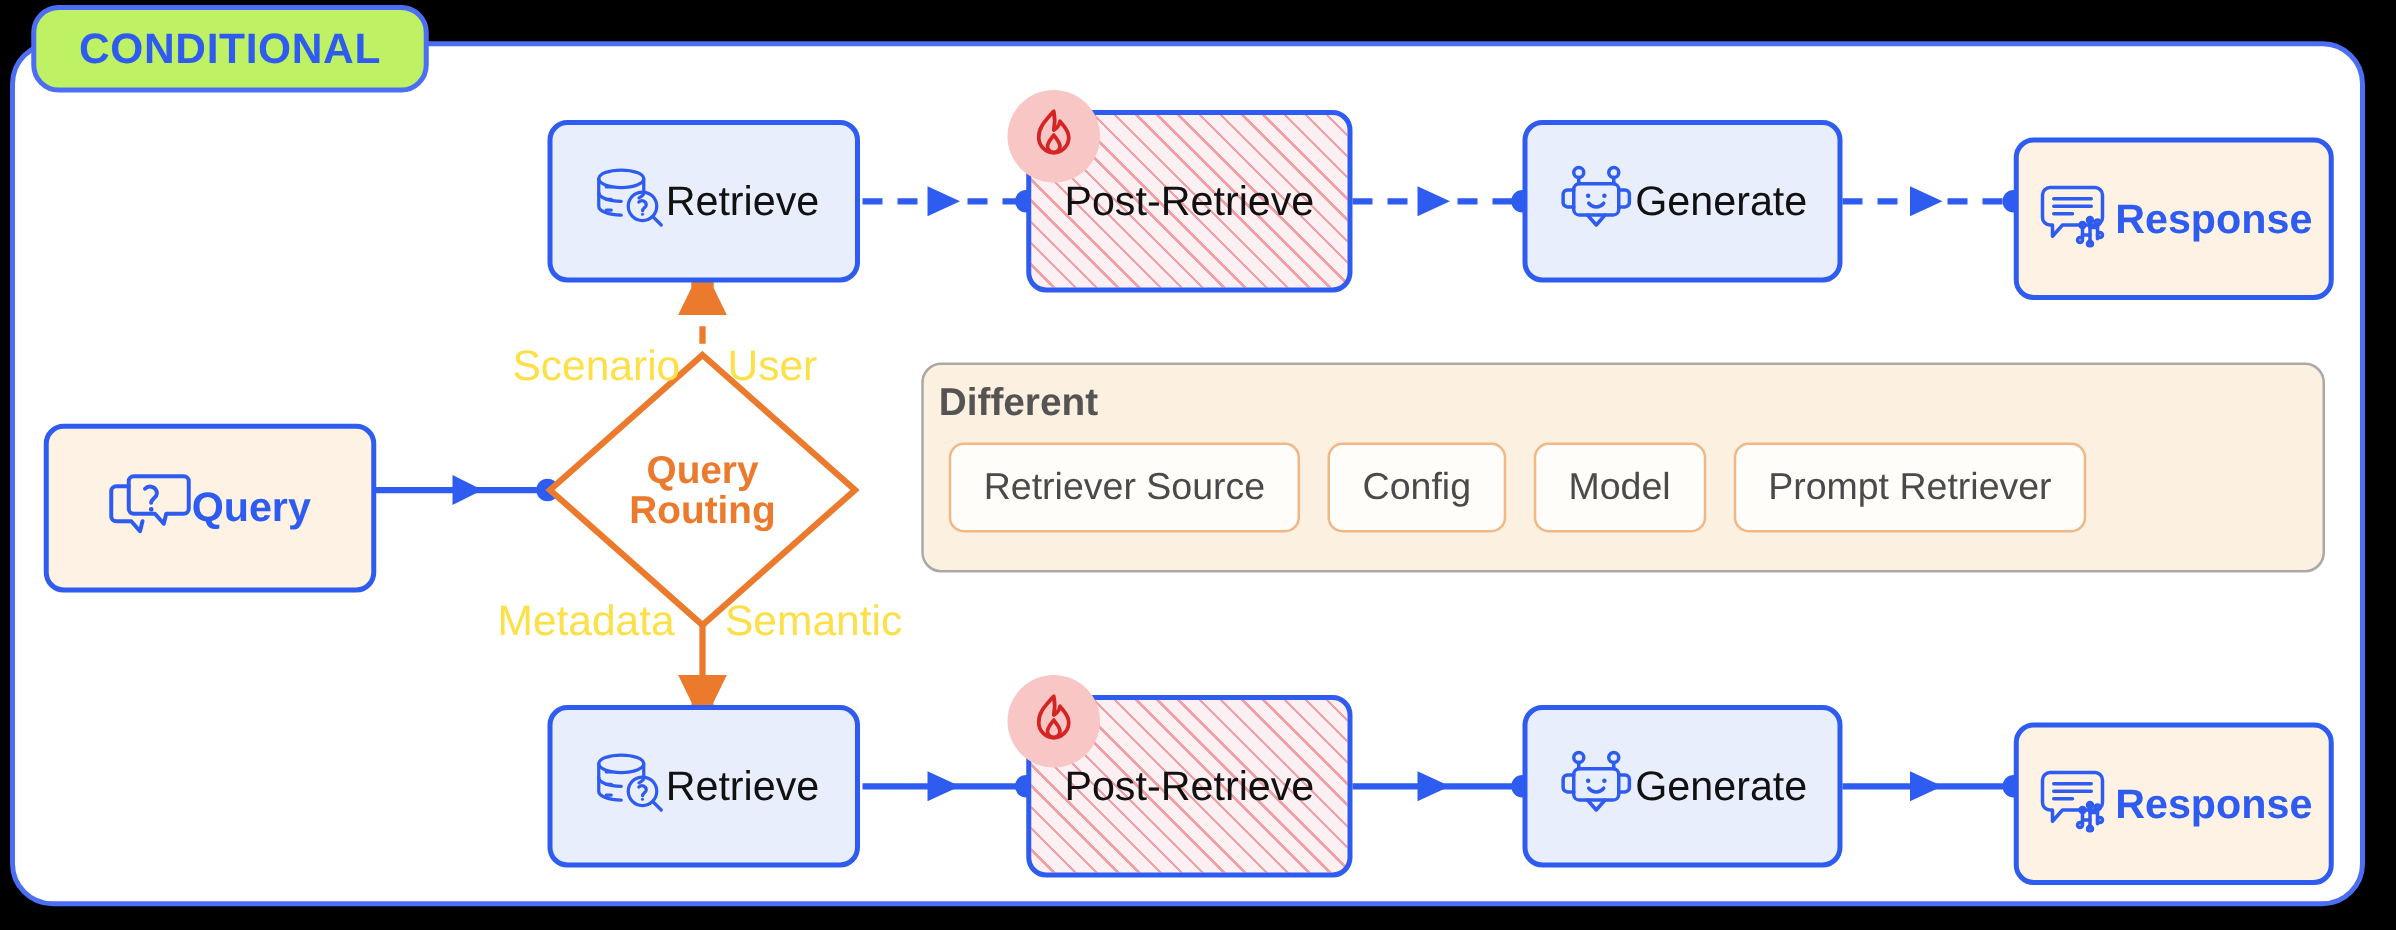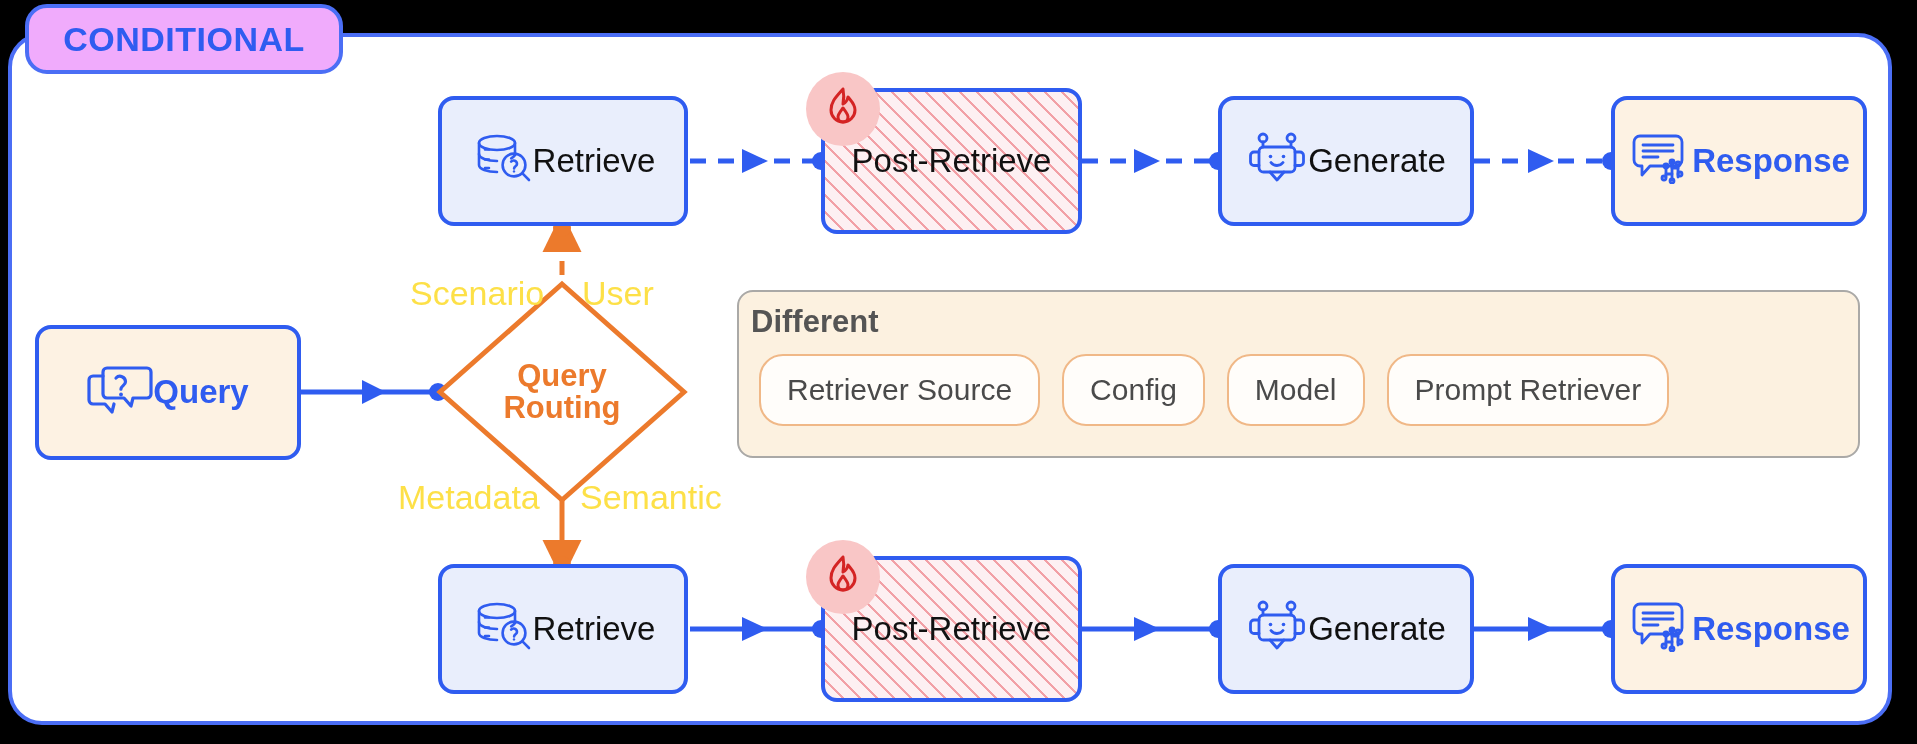--- a/index.html
+++ b/index.html
@@ -4,49 +4,49 @@
 <style>
   html,body{margin:0;padding:0;background:#000;}
   body{width:1917px;height:744px;overflow:hidden;
        font-family:"Liberation Sans","DejaVu Sans",sans-serif;}
   #stage{position:relative;width:1917px;height:744px;background:#000;}
 
   .panel{position:absolute;left:8px;top:33px;width:1884px;height:692px;
          background:#ffffff;border:4px solid #4b6ef5;border-radius:34px;box-sizing:border-box;}
 
   .badge{position:absolute;left:25px;top:4px;width:318px;height:70px;
-         background:#f0abfc;border:4px solid #4b6ef5;border-radius:22px;
+         background:#bef264;border:4px solid #4b6ef5;border-radius:22px;
          box-sizing:border-box;display:flex;align-items:center;justify-content:center;
          color:#2f5cf0;font-size:34px;font-weight:bold;letter-spacing:.5px;z-index:6;}
 
   .node{position:absolute;box-sizing:border-box;border:4px solid #2f5cf0;border-radius:16px;
         display:flex;flex-direction:row;align-items:center;justify-content:center;z-index:4;}
   .node .lbl{font-size:33px;color:#111;line-height:1.04;text-align:center;}
   .node.accent .lbl{color:#2f5cf0;font-weight:bold;}
   .node .ico{display:block;margin-bottom:2px;}
   .n-blue{background:#e9eefc;}
-  .n-cream{background:#fdf2e3;}
+  .n-cream{background:#fdf2e3;margin-top:14px;}
   .n-hatch{background-color:#fdf0f2;
      background-image:repeating-linear-gradient(45deg,
        #f2a0a6 0px,#f2a0a6 2px,rgba(0,0,0,0) 2px,rgba(0,0,0,0) 12px);}
 
   .flame{position:absolute;width:74px;height:74px;border-radius:50%;
          background:#f9c6c6;display:flex;align-items:center;justify-content:center;z-index:7;}
 
   .diamond{position:absolute;z-index:4;display:flex;align-items:center;justify-content:center;}
   .diamond .dtext{position:relative;z-index:2;color:#ec7a2c;font-weight:bold;font-size:31px;
                   text-align:center;line-height:1.02;}
 
   .elabel{position:absolute;color:#fde047;font-size:34px;white-space:nowrap;z-index:5;}
 
   .diffbox{position:absolute;left:737px;top:290px;width:1123px;height:168px;
            background:#fcf1e0;border:2px solid #aaa9a7;border-radius:16px;box-sizing:border-box;z-index:3;}
   .difftitle{position:absolute;left:12px;top:12px;font-size:31px;font-weight:bold;color:#545454;}
   .chiprow{position:absolute;left:20px;top:62px;display:flex;gap:22px;align-items:center;}
-  .chip{background:#fffdfa;border:2px solid #f0b887;border-radius:24px;height:72px;
+  .chip{background:#fffdfa;border:2px solid #f0b887;border-radius:12px;height:72px;
         display:flex;align-items:center;justify-content:center;padding:0 26px;
         font-size:30px;color:#4a4a4a;box-sizing:border-box;}
 
   svg.wires{position:absolute;left:0;top:0;width:1917px;height:744px;z-index:2;pointer-events:none;}
 </style>
 </head>
 <body>
 
 <div id="stage">
 

